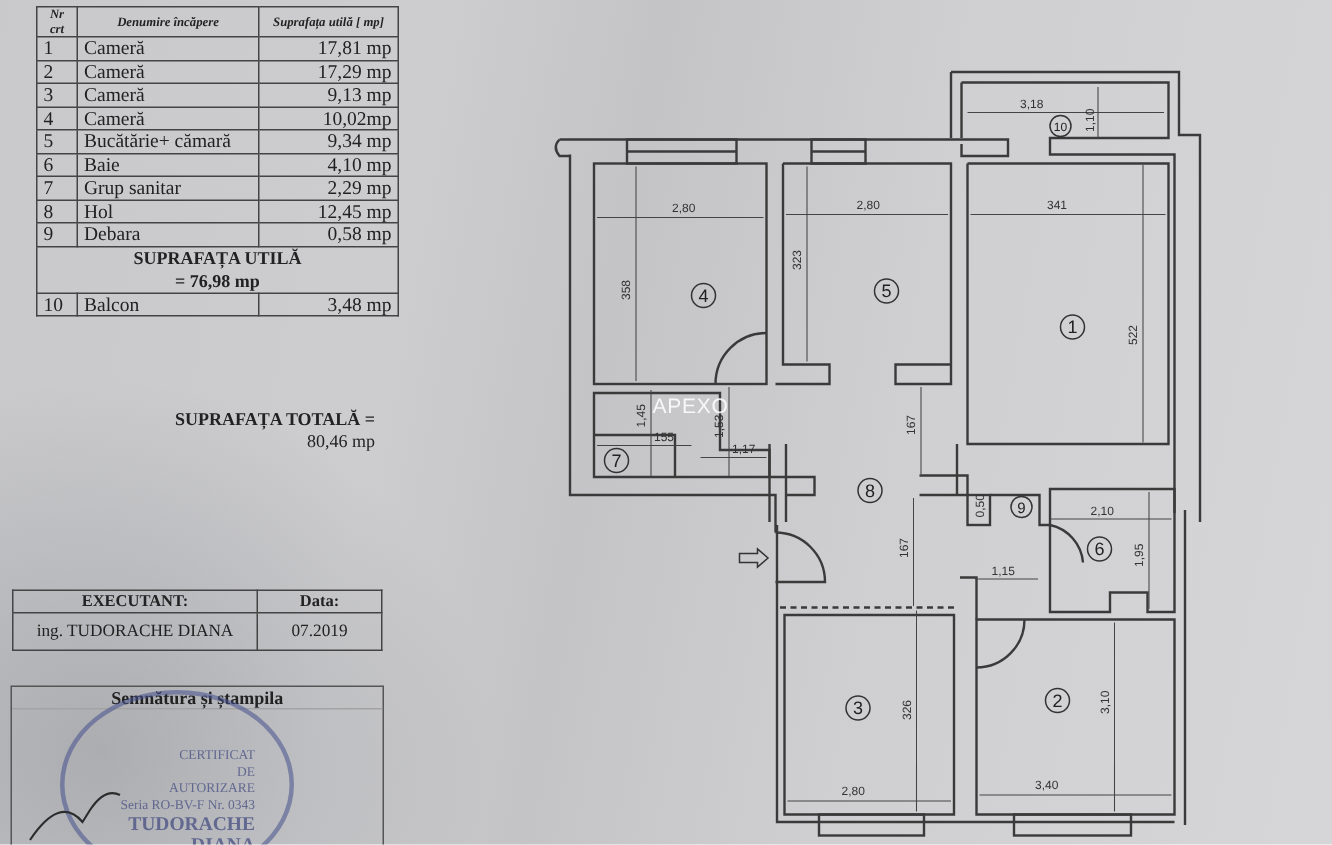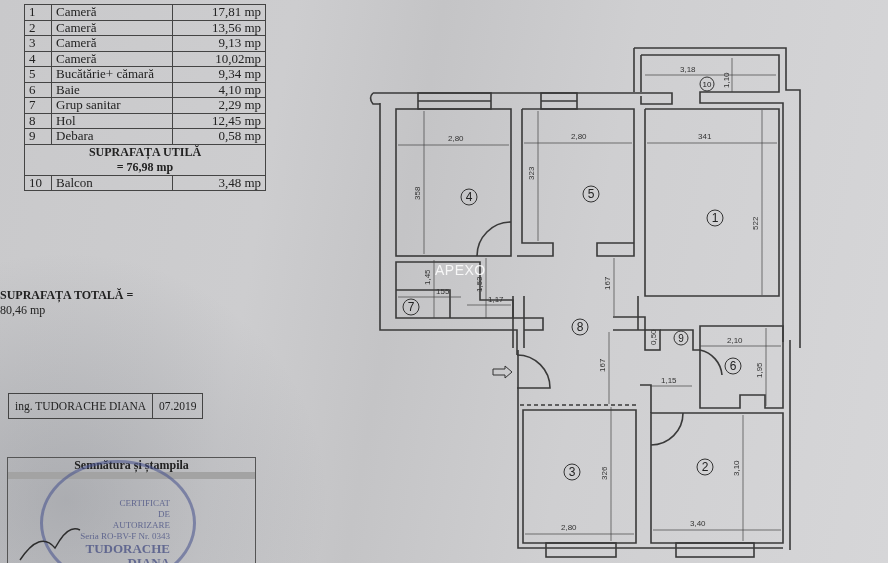--- a/index.html
+++ b/index.html
@@ -15,52 +15,57 @@
   }
   
   .legend { position:absolute; left:24px; top:4px; border-collapse:collapse; font-size:13px; }
   .legend td, .legend th { border:1px solid #444; padding:0 4px; line-height:14.5px; }
   .legend th { font-size:8.5px; font-weight:bold; font-style:italic; line-height:9.5px; text-align:center; }
   .legend td.num { width:18px; text-align:left; }
   .legend td.name { width:112px; }
   .legend td.area { width:84px; text-align:right;margin-top:47px; }
   .legend td.summary { text-align:center; font-weight:bold; font-size:12px; line-height:15px;margin-left:30px; }
   .legend td.summary span { display:block; font-weight:bold; }
-  .total { position:absolute; left:0; width:250px; top:288px; text-align:left; font-size:12px; font-weight:bold; line-height:15px; }
+  .total { position:absolute; left:0; width:250px; top:272px; text-align:right; font-size:12px; font-weight:bold; line-height:15px; }
   .total span { display:block; font-weight:normal; }
   .exec { position:absolute; left:8px; top:393px; border-collapse:collapse; font-size:11.5px; }
   .exec td { border:1px solid #444; text-align:center; padding:0 6px; }
   .exec tr.h td { height:14px; font-size:11px; font-weight:bold; }
   .exec tr.v td { height:24px; font-weight:normal; }
   .sign { position:absolute; left:7px; top:457px; width:247px; height:110px; border:1px solid #555; }
-  .sign .lbl { position:absolute; left:0; right:0; top:0; height:14px; border-bottom:7px solid #a3a3a3; text-align:center; font-size:12px; font-weight:bold; line-height:14px; }
+  .sign .lbl { position:absolute; left:0; right:0; top:0; height:14px; border-bottom:1px solid #a3a3a3; text-align:center; font-size:12px; font-weight:bold; line-height:14px; }
   .stamp { position:absolute; left:40px; top:460px; width:150px; height:120px; border:3px solid rgba(70,80,140,0.55); border-radius:50%; }
   .stamp-text { position:absolute; left:60px; top:498px; width:110px; text-align:right; color:rgba(70,78,130,0.75); font-size:9px; line-height:11px; }
   .stamp-text b { font-size:13px; line-height:14px; display:block; }
   .watermark { position:absolute; left:413px; top:262px; color:rgba(255,255,255,0.85); font-family:"Liberation Sans", sans-serif; font-size:14px; letter-spacing:0.5px;margin-left:22px; }
   svg.plan { position:absolute; left:0; top:0; }
   .dim { font-family:"Liberation Sans", sans-serif; font-size:8px; fill:#333; }
   .rnum { font-family:"Liberation Sans", sans-serif; font-size:12px; fill:#222; text-anchor:middle; }
 </style>
 </head>
 <body>
 
 <div class="shade"></div>
 
 <table class="legend">
   <tbody>
+      <tr>
+    <th>Nr crt</th>
+    <th>Denumire încăpere</th>
+    <th>Suprafața utilă [ mp]</th>
+  </tr>
   <tr>
         <td class="num">1</td>
         <td class="name">Cameră</td>
         <td class="area">17,81 mp</td>
       </tr>
   <tr>
         <td class="num">2</td>
         <td class="name">Cameră</td>
-        <td class="area">13,56 mp</td>
+        <td class="area">17,29 mp</td>
       </tr>
   <tr>
         <td class="num">3</td>
         <td class="name">Cameră</td>
         <td class="area">9,13 mp</td>
       </tr>
   <tr>
         <td class="num">4</td>
         <td class="name">Cameră</td>
         <td class="area">10,02mp</td>
@@ -101,20 +106,24 @@
 </tbody>
   </table>
 
 <div class="total">
   <b>SUPRAFAȚA TOTALĂ =</b>
   <span>80,46 mp</span>
 </div>
 
 <table class="exec">
   <tbody>
+      <tr class="h">
+        <td style="width:150px">EXECUTANT:</td>
+        <td style="width:70px">Data:</td>
+      </tr>
   <tr class="v">
         <td>ing. TUDORACHE DIANA</td>
         <td>07.2019</td>
       </tr>
 </tbody>
   </table>
 
 <div class="sign">
   <div class="lbl">Semnătura și ștampila</div>
 </div>

